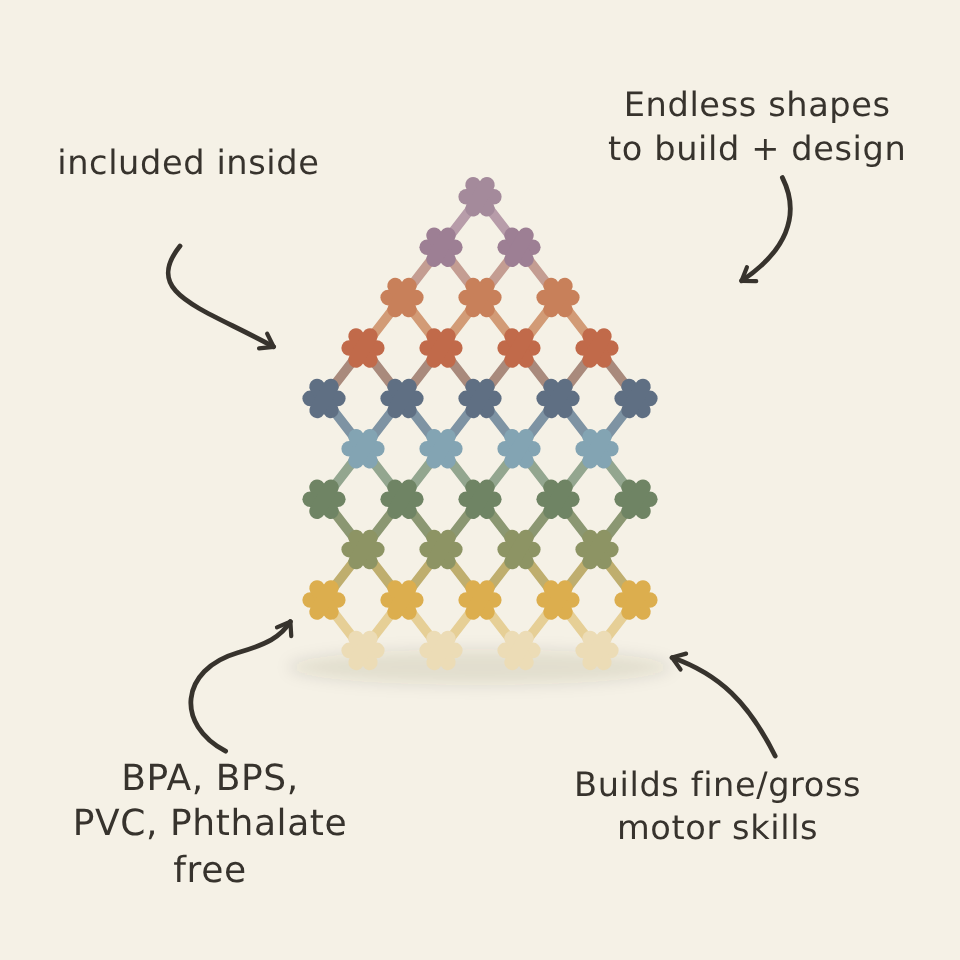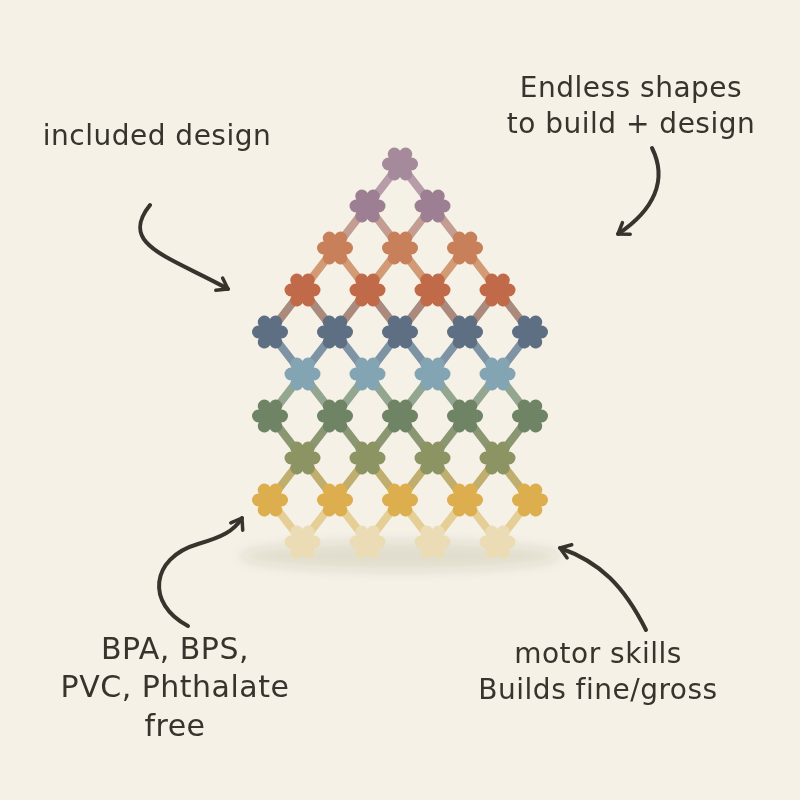--- a/index.html
+++ b/index.html
@@ -305,32 +305,32 @@
         <path d="M 3 3 L 13 10 L 3 17" fill="none" stroke="#37332d" stroke-width="3.5" stroke-linecap="round" stroke-linejoin="round"></path>
       </marker>
     </defs>
     <path d="M 150 205 C 118 245, 168 256, 228 289" fill="none" stroke="#37332d" stroke-width="4" stroke-linecap="round" marker-end="url(#ah)"></path>
     <path d="M 652 148 C 668 180, 654 210, 618 234" fill="none" stroke="#37332d" stroke-width="4" stroke-linecap="round" marker-end="url(#ah)"></path>
     <path d="M 188 626 C 146 604, 150 558, 198 544 C 222 537, 234 531, 242 518" fill="none" stroke="#37332d" stroke-width="4" stroke-linecap="round" marker-end="url(#ah)"></path>
     <path d="M 646 630 C 624 586, 600 562, 560 548" fill="none" stroke="#37332d" stroke-width="4" stroke-linecap="round" marker-end="url(#ah)"></path>
   </svg>
 
   <div class="note note-top-left">
-    <div class="ln">included design</div>
+    <div class="ln">included inside</div>
   </div>
 
   <div class="note note-bottom-left">
     <div class="ln">BPA, BPS,</div>
     <div class="ln">PVC, Phthalate</div>
     <div class="ln">free</div>
   </div>
 
   <div class="note note-top-right">
     <div class="ln">Endless shapes</div>
     <div class="ln">to build + design</div>
   </div>
 
   <div class="note note-bottom-right">
+    <div class="ln">Builds fine/gross</div>
     <div class="ln">motor skills</div>
-    <div class="ln">Builds fine/gross</div>
   </div>
 
 </div>
 
 </body></html>

